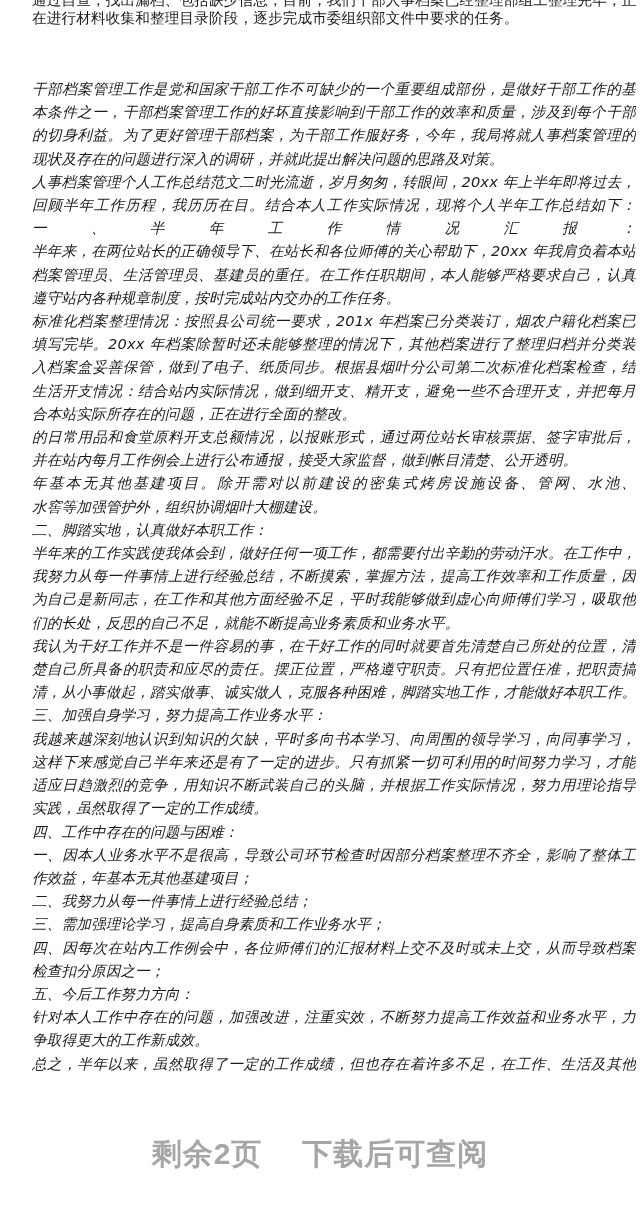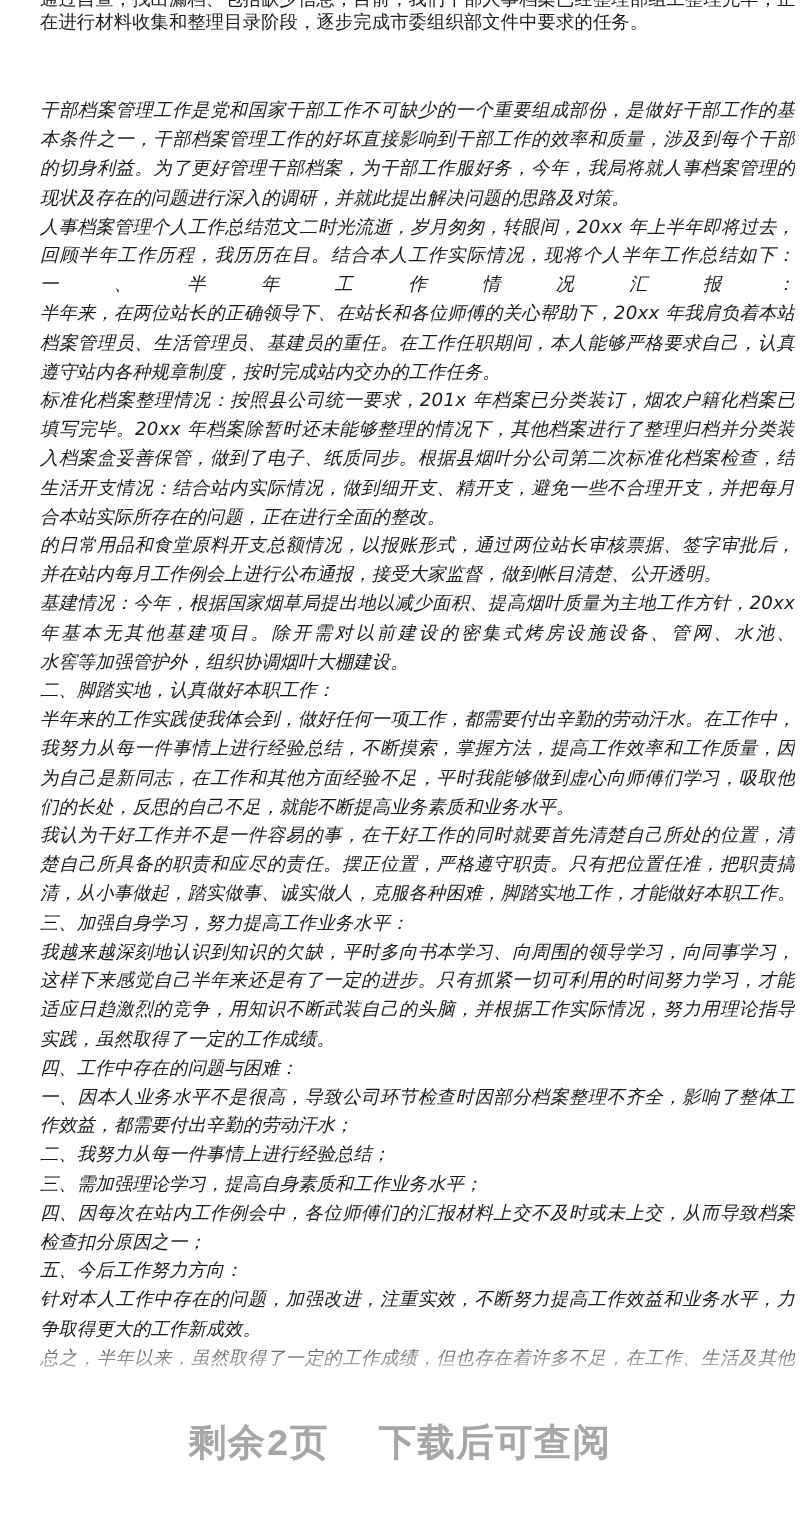--- a/index.html
+++ b/index.html
@@ -60,21 +60,21 @@
     width: 640px;
     height: 40px;
     background: linear-gradient(to bottom, rgba(255,255,255,0), #ffffff);
   }
   .cta {
     position: absolute;
     left: 0;
     top: 1134px;
     width: 640px;
     text-align: center;
-    font-family: Liberation Mono, monospace;
+    font-family: Liberation Sans, sans-serif;
     font-weight: bold;
     font-size: 30px;
     color: #a6a6a6;
     letter-spacing: 1px;
   }
   .cta .gap {
     display: inline-block;
     width: 40px;
   }
 </style>
@@ -104,39 +104,38 @@
       <span class="line">半年来，在两位站长的正确领导下、在站长和各位师傅的关心帮助下，20xx 年我肩负着本站</span>
       <span class="line">档案管理员、生活管理员、基建员的重任。在工作任职期间，本人能够严格要求自己，认真</span>
       <span class="line last">遵守站内各种规章制度，按时完成站内交办的工作任务。</span>
       <span class="line">标准化档案整理情况：按照县公司统一要求，201x 年档案已分类装订，烟农户籍化档案已</span>
       <span class="line">填写完毕。20xx 年档案除暂时还未能够整理的情况下，其他档案进行了整理归档并分类装</span>
       <span class="line">入档案盒妥善保管，做到了电子、纸质同步。根据县烟叶分公司第二次标准化档案检查，结</span>
       <span class="line">生活开支情况：结合站内实际情况，做到细开支、精开支，避免一些不合理开支，并把每月</span>
       <span class="line last">合本站实际所存在的问题，正在进行全面的整改。</span>
       <span class="line">的日常用品和食堂原料开支总额情况，以报账形式，通过两位站长审核票据、签字审批后，</span>
       <span class="line last">并在站内每月工作例会上进行公布通报，接受大家监督，做到帐目清楚、公开透明。</span>
-      <span class="line">基建情况：今年，根据国家烟草局提出地以减少面积、提高烟叶质量为主地工作方针，20xx</span>
       <span class="line">年基本无其他基建项目。除开需对以前建设的密集式烤房设施设备、管网、水池、</span>
       <span class="line last">水窖等加强管护外，组织协调烟叶大棚建设。</span>
       <span class="line last">二、脚踏实地，认真做好本职工作：</span>
       <span class="line">半年来的工作实践使我体会到，做好任何一项工作，都需要付出辛勤的劳动汗水。在工作中，</span>
       <span class="line">我努力从每一件事情上进行经验总结，不断摸索，掌握方法，提高工作效率和工作质量，因</span>
       <span class="line">为自己是新同志，在工作和其他方面经验不足，平时我能够做到虚心向师傅们学习，吸取他</span>
       <span class="line last">们的长处，反思的自己不足，就能不断提高业务素质和业务水平。</span>
       <span class="line">我认为干好工作并不是一件容易的事，在干好工作的同时就要首先清楚自己所处的位置，清</span>
       <span class="line">楚自己所具备的职责和应尽的责任。摆正位置，严格遵守职责。只有把位置任准，把职责搞</span>
       <span class="line last">清，从小事做起，踏实做事、诚实做人，克服各种困难，脚踏实地工作，才能做好本职工作。</span>
       <span class="line last">三、加强自身学习，努力提高工作业务水平：</span>
       <span class="line">我越来越深刻地认识到知识的欠缺，平时多向书本学习、向周围的领导学习，向同事学习，</span>
       <span class="line">这样下来感觉自己半年来还是有了一定的进步。只有抓紧一切可利用的时间努力学习，才能</span>
       <span class="line">适应日趋激烈的竞争，用知识不断武装自己的头脑，并根据工作实际情况，努力用理论指导</span>
       <span class="line last">实践，虽然取得了一定的工作成绩。</span>
       <span class="line last">四、工作中存在的问题与困难：</span>
       <span class="line">一、因本人业务水平不是很高，导致公司环节检查时因部分档案整理不齐全，影响了整体工</span>
-      <span class="line last">作效益，都需要付出辛勤的劳动汗水；</span>
+      <span class="line last">作效益，年基本无其他基建项目；</span>
       <span class="line last">二、我努力从每一件事情上进行经验总结；</span>
       <span class="line last">三、需加强理论学习，提高自身素质和工作业务水平；</span>
       <span class="line">四、因每次在站内工作例会中，各位师傅们的汇报材料上交不及时或未上交，从而导致档案</span>
       <span class="line last">检查扣分原因之一；</span>
       <span class="line last">五、今后工作努力方向：</span>
       <span class="line">针对本人工作中存在的问题，加强改进，注重实效，不断努力提高工作效益和业务水平，力</span>
       <span class="line last">争取得更大的工作新成效。</span>
       <span class="line">总之，半年以来，虽然取得了一定的工作成绩，但也存在着许多不足，在工作、生活及其他</span>
     </div>
 

